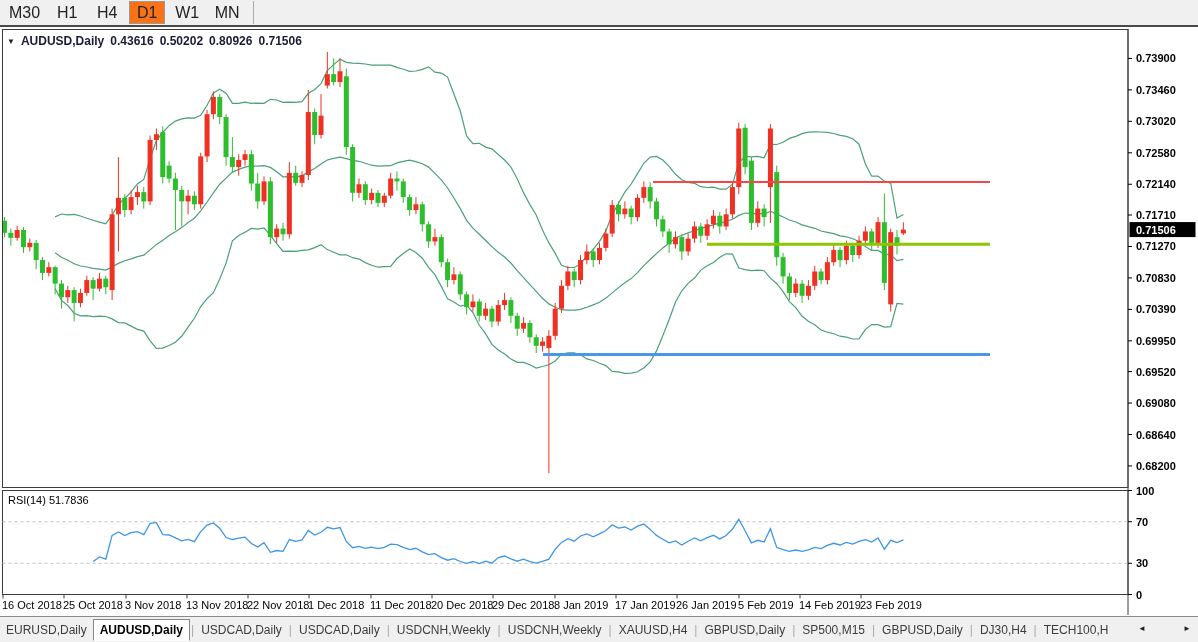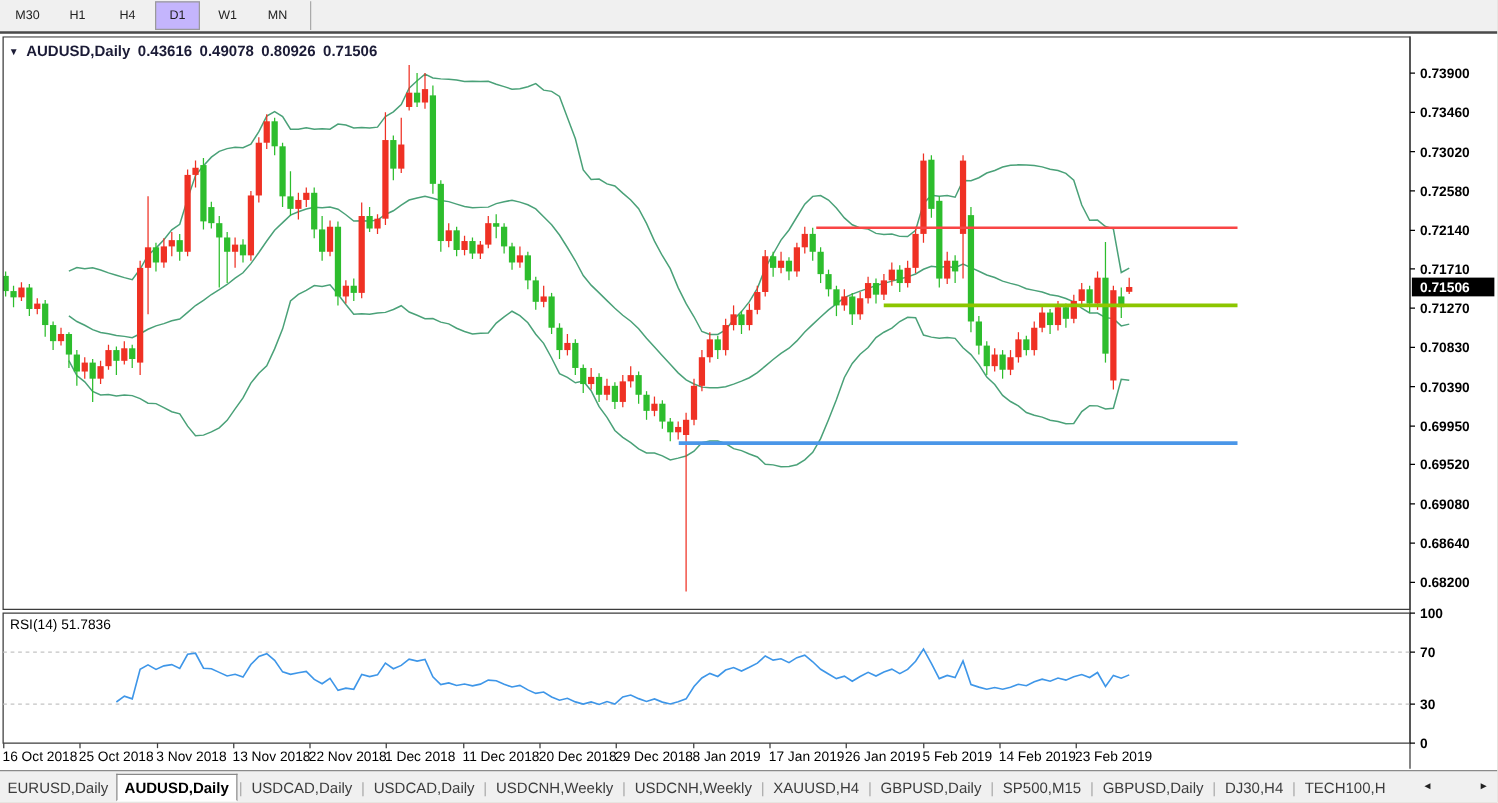--- a/index.html
+++ b/index.html
@@ -2,22 +2,22 @@
 <html><head>
 <meta charset="utf-8">
 <style>
   html,body{margin:0;padding:0;background:#d4d0c8;}
   .app{position:relative;width:1198px;height:642px;background:#fff;overflow:hidden;
        font-family:"Liberation Sans",sans-serif;-webkit-font-smoothing:antialiased;}
   
   .toolbar{position:absolute;left:0;top:0;width:1198px;height:27px;background:#f0f0f0;
            border-bottom:2px solid #4a4a4a;display:flex;align-items:center;box-sizing:border-box;}
   .tfbtn{display:inline-flex;align-items:center;justify-content:center;height:21px;min-width:26px;
-         padding:0 4px;margin-left:4px;font-size:10px;color:#222;border:1px solid transparent;cursor:default;}
-  .tfbtn.active{background:#c4b5fd;border:1px solid #9a9a9a;}
+         padding:0 4px;margin-left:4px;font-size:16px;color:#222;border:1px solid transparent;cursor:default;}
+  .tfbtn.active{background:#f97316;border:1px solid #9a9a9a;}
   .toolbar-sep{width:1px;height:23px;background:#aaa;margin-left:8px;}
   
   .chart-wrap{position:absolute;left:0;top:29px;width:1198px;height:587px;}
   svg{display:block;}
   .symbol-header{position:absolute;left:7px;top:5px;font-size:12px;font-weight:700;color:#1b1b36;
                  letter-spacing:0;display:flex;gap:6px;align-items:center;}
   .symbol-header .dd{font-size:8px;color:#1b1b36;}
   
   .tabbar{position:absolute;left:0;top:616px;width:1198px;height:26px;background:#f0f0f0;
           border-top:1px solid #8a8a8a;display:flex;align-items:center;box-sizing:border-box;
@@ -419,21 +419,21 @@
         <text x="738" y="580" font-size="11" font-family="&quot;Liberation Sans&quot;,sans-serif" fill="#000">5 Feb 2019</text>
         <line x1="800" y1="565.5" x2="800" y2="569.5" stroke="#3c3c3c" stroke-width="1"></line>
         <text x="799" y="580" font-size="11" font-family="&quot;Liberation Sans&quot;,sans-serif" fill="#000">14 Feb 2019</text>
         <line x1="861" y1="565.5" x2="861" y2="569.5" stroke="#3c3c3c" stroke-width="1"></line>
         <text x="860" y="580" font-size="11" font-family="&quot;Liberation Sans&quot;,sans-serif" fill="#000">23 Feb 2019</text>
       </svg>
     <div class="symbol-header">
       <span class="dd">▼</span>
       <span>AUDUSD,Daily</span>
       <span>0.43616</span>
-      <span>0.49078</span>
+      <span>0.50202</span>
       <span>0.80926</span>
       <span>0.71506</span>
     </div>
   </div>
 
   <div class="tabbar">
     <span class="tab">EURUSD,Daily</span>
     <span class="tab active">AUDUSD,Daily</span>
       <span class="tabsep">|</span>
     <span class="tab">USDCAD,Daily</span>

